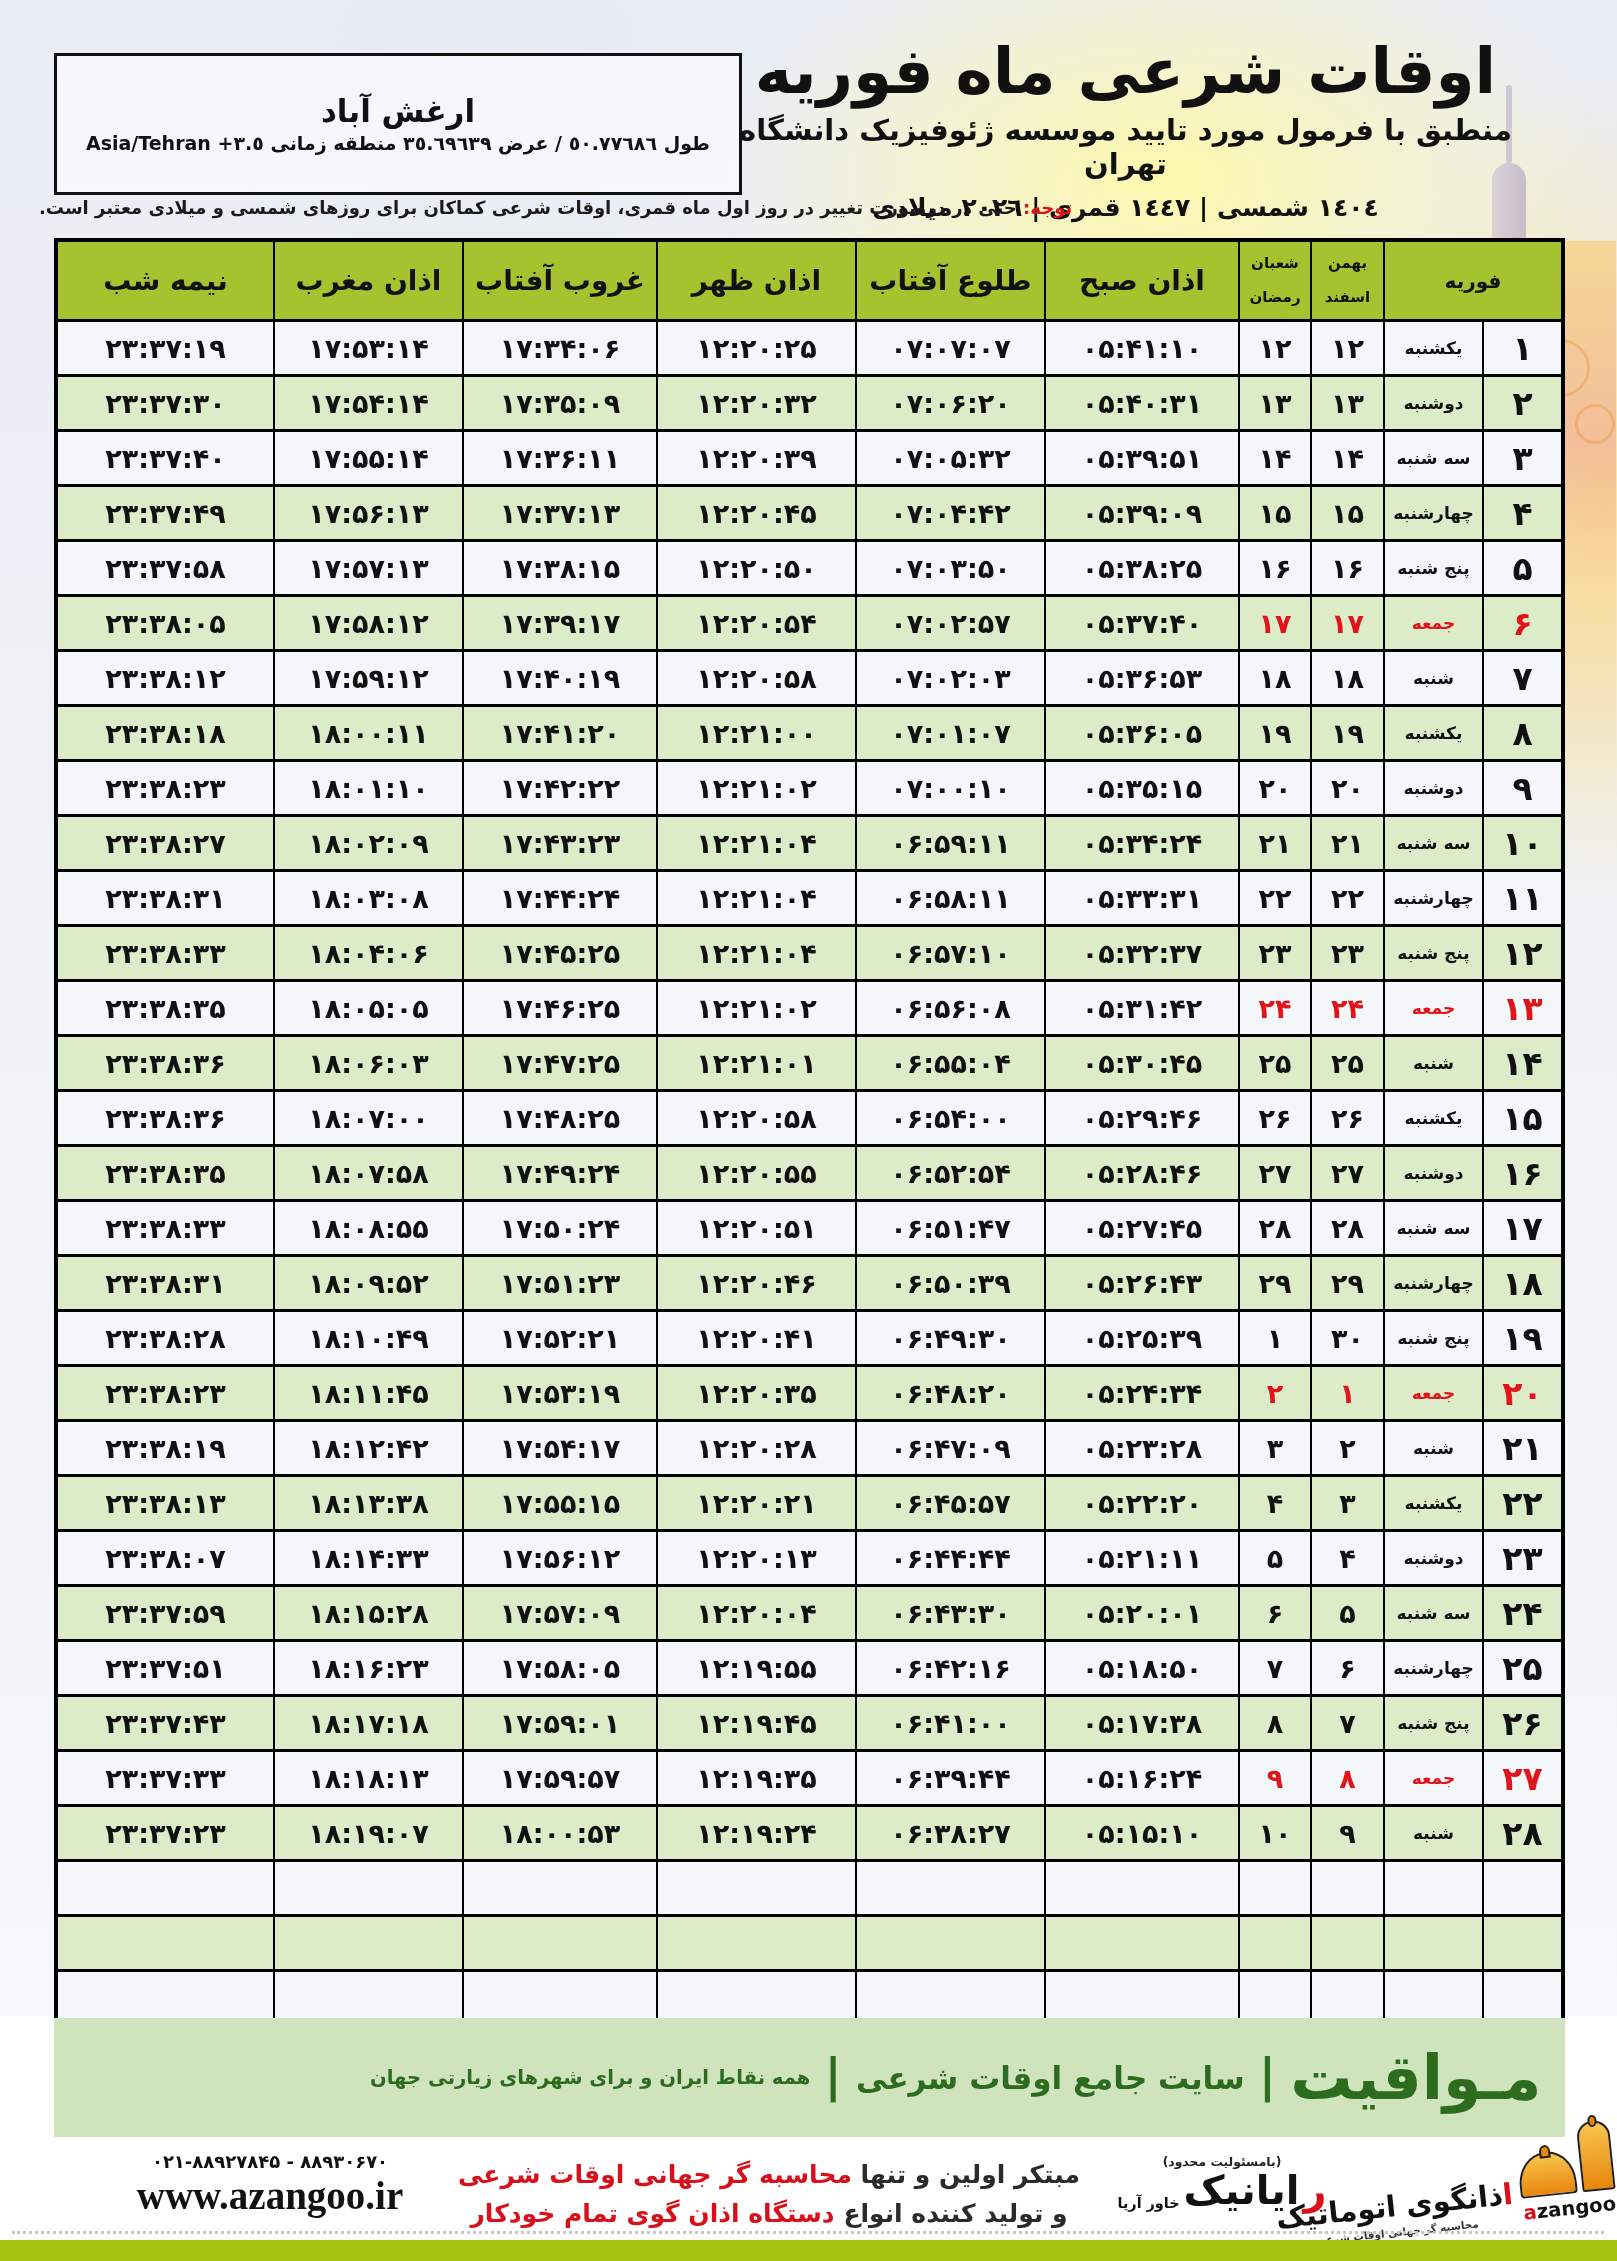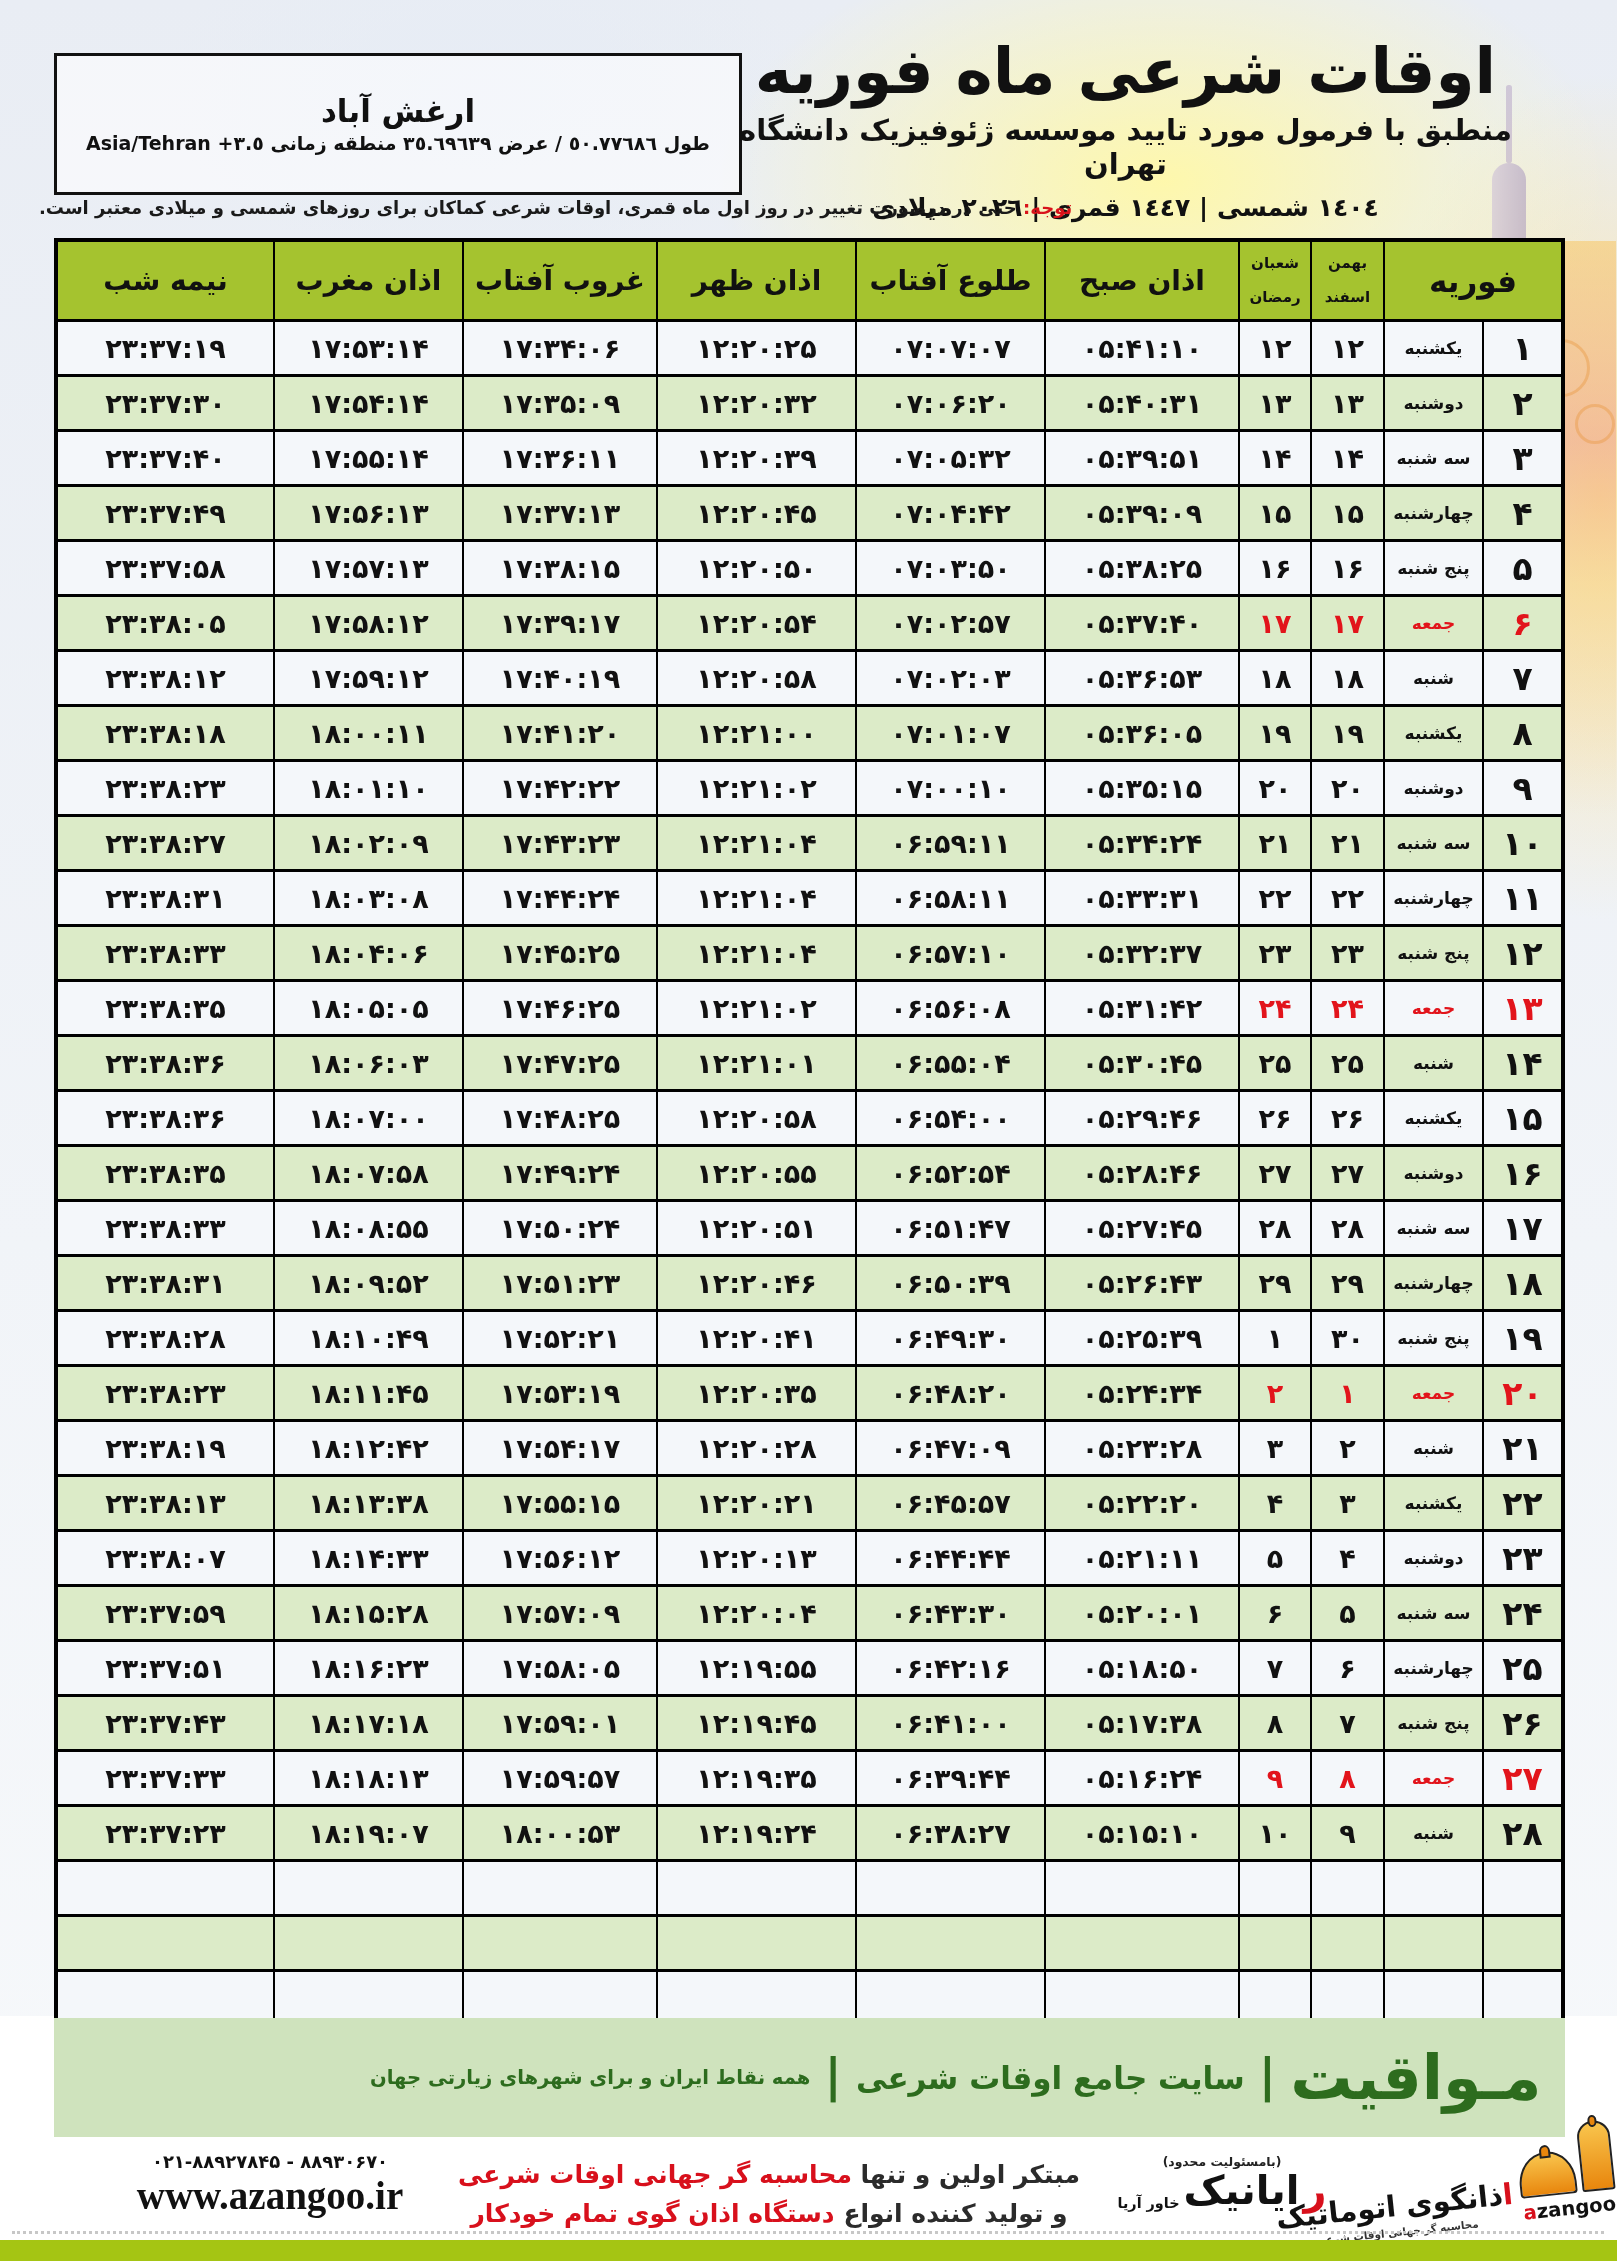--- a/index.html
+++ b/index.html
@@ -39,21 +39,21 @@
   .note-label{color:#d8121a;}
   .note-text{color:#1a1a1a;}
 
   
   .prayer-table{position:absolute;left:55px;top:238px;width:1511px;z-index:2;
     border-collapse:collapse;table-layout:fixed;direction:rtl;background:transparent;}
   .prayer-table th,.prayer-table td{border-left:2px solid #000;border-right:2px solid #000;
     border-top:3.3px solid #000;border-bottom:3.3px solid #000;text-align:center;vertical-align:middle;padding:0;}
   .prayer-table{border:4.6px solid #000;}
   .head-row th{background:#a5c32f;height:77px;font-weight:bold;font-size:28px;}
-  .head-row .h-feb{font-size:31px;}
+  .head-row .h-feb{font-size:20px;}
   .h-narrow span{display:block;font-size:15px;font-weight:bold;line-height:1;}
   .h-narrow span.hn-top{margin-bottom:19.6px;}
   tr.data-row{height:55px;}
   tr.odd td{background:#f4f7fa;}
   tr.even td{background:#dcebc8;}
   td.cell{font-weight:bold;}
   td.cell-day{font-size:33px;}
   td.cell-weekday{font-size:17px;font-weight:bold;}
   td.cell-solar,td.cell-hijri{font-size:27px;}
   td.cell-fajr,td.cell-sunrise,td.cell-noon,td.cell-sunset,td.cell-maghrib,td.cell-midnight{font-size:27px;letter-spacing:0.7px;}

